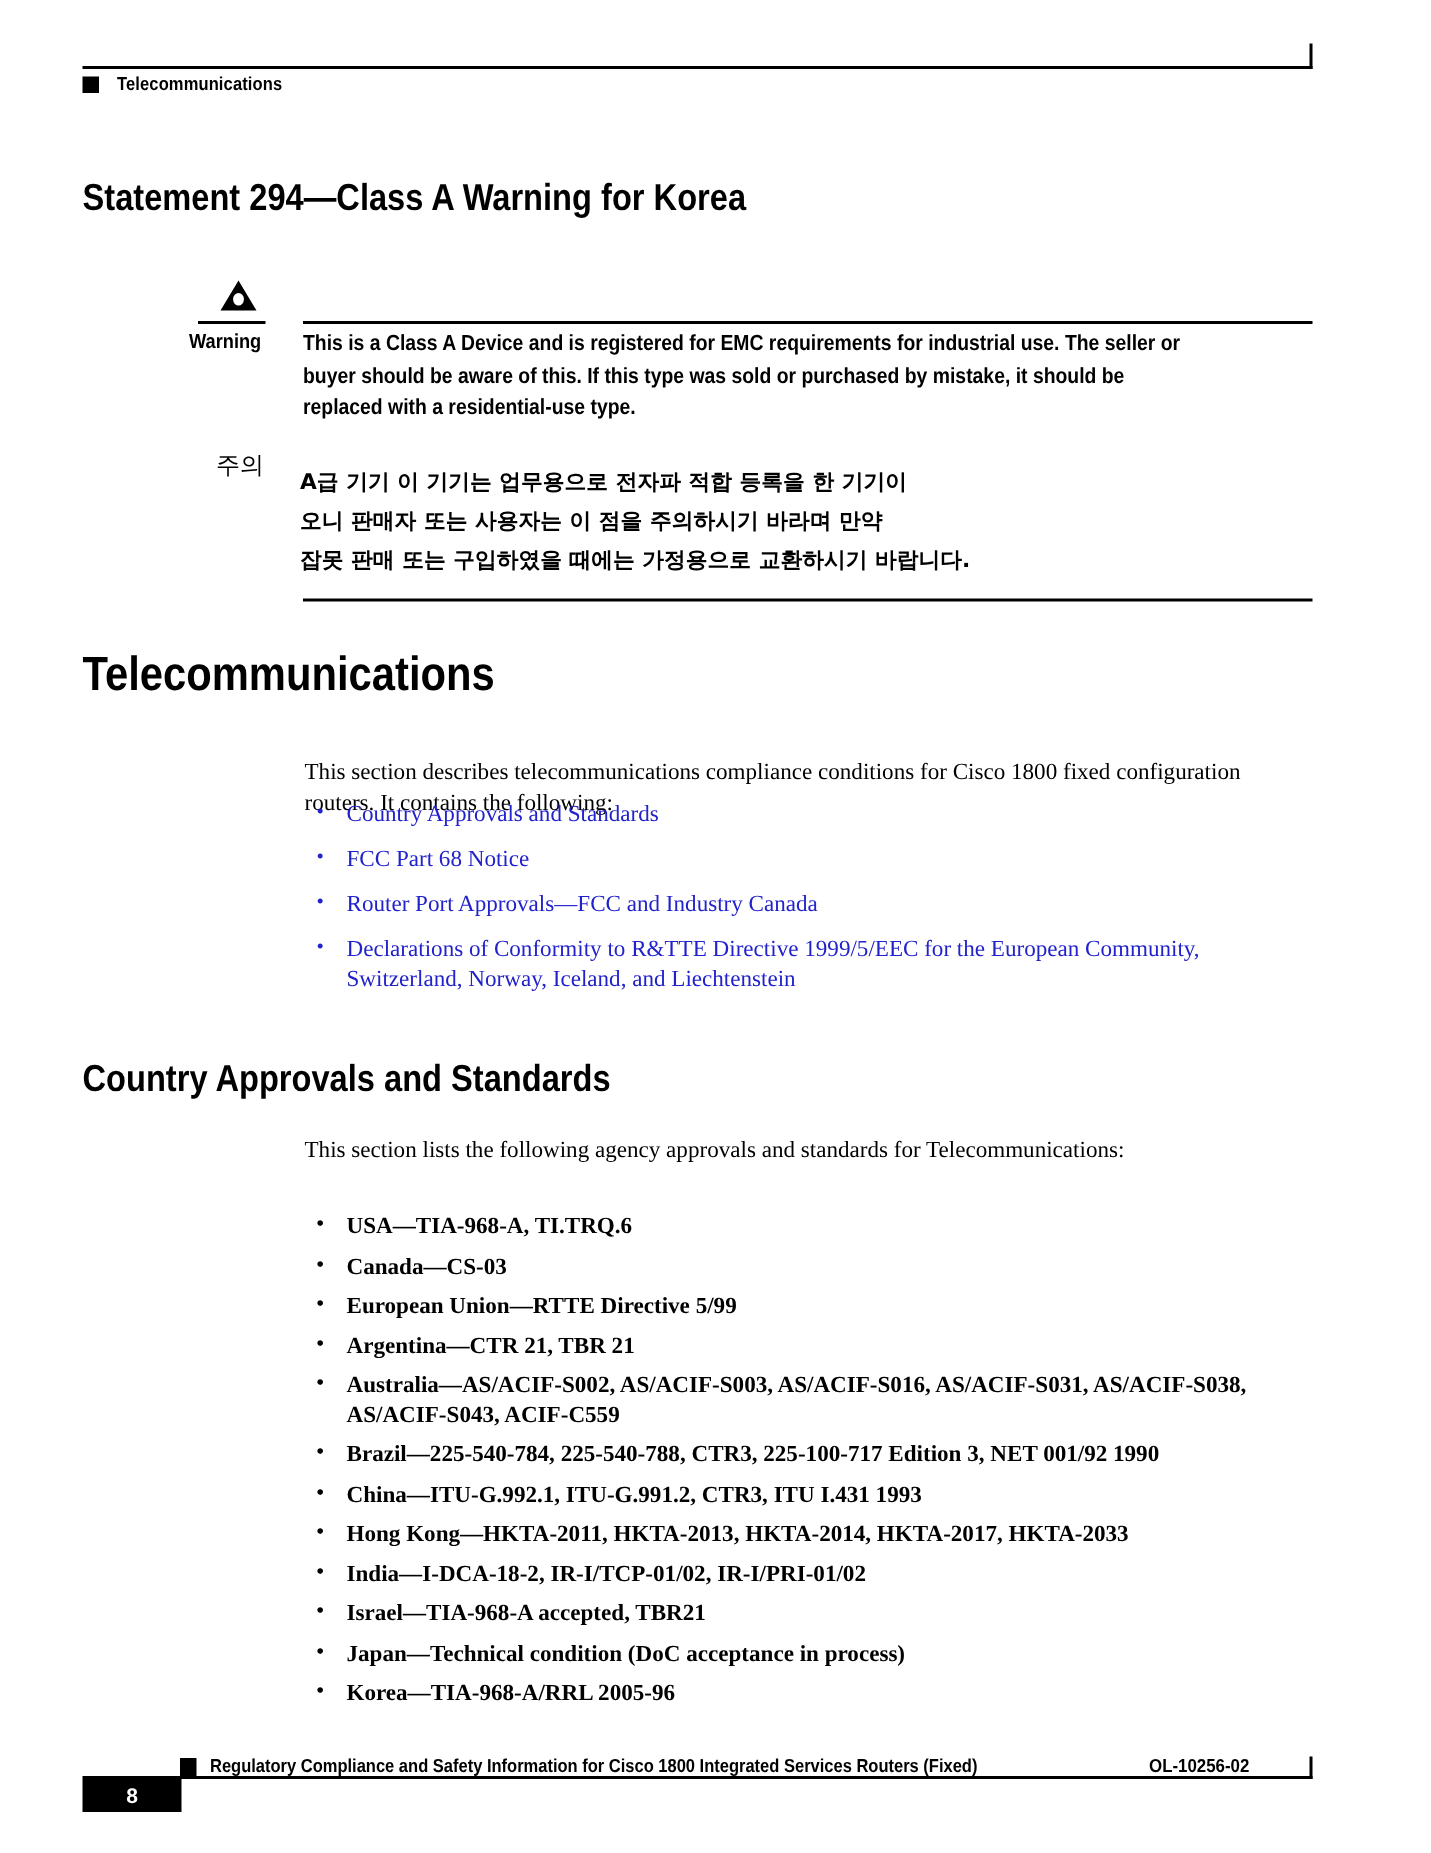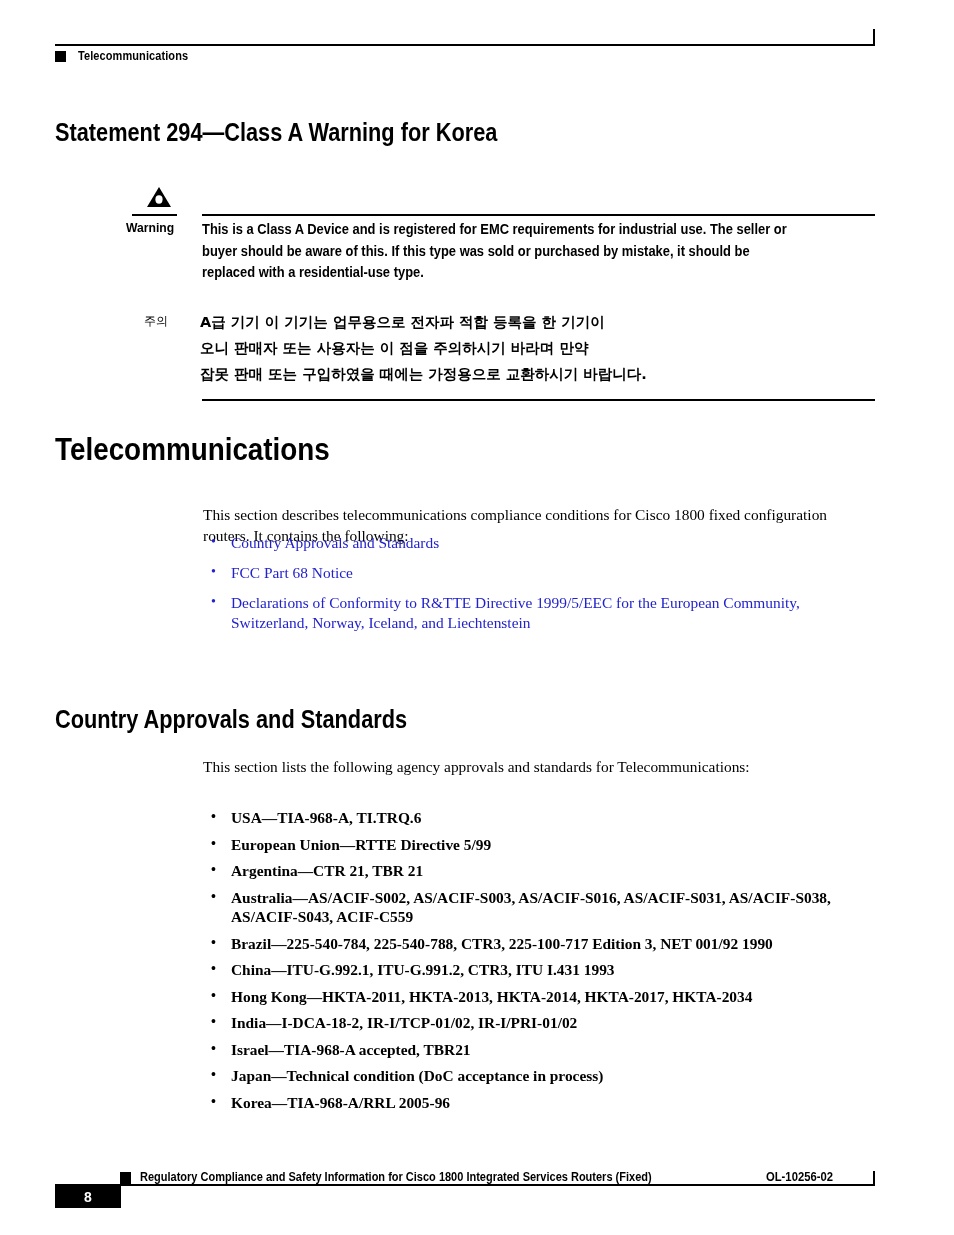--- a/index.html
+++ b/index.html
@@ -147,23 +147,23 @@
     font-weight: bold;
     font-size: 14.6px;
     line-height: 21.5px;
     color: #000;
     transform: scaleX(0.885);
     transform-origin: left top;
   }
   #korean-label {
     position: absolute;
     left: 144px;
-    top: 128px;
+    top: 115px;
     font-family: Liberation Serif, serif;
-    font-size: 12px;
+    font-size: 16px;
     color: #000;
   }
   #korean-text {
     position: absolute;
     left: 200px;
     top: 124px;
     width: 680px;
     font-family: "DejaVu Sans", sans-serif;
     font-size: 14.5px;
     line-height: 26px;
@@ -333,33 +333,35 @@
 잡못 판매 또는 구입하였을 때에는 가정용으로 교환하시기 바랍니다.</div>
 
   <div class="warn-rule-bottom"></div>
 </div>
 
 <div class="h1-title" id="telecom-heading">Telecommunications</div>
 <div class="body-para" id="telecom-intro">This section describes telecommunications compliance conditions for Cisco 1800 fixed configuration routers. It contains the following:</div>
 <ul class="bullet-list" id="xref-list">
   <li><span class="xref-link">Country Approvals and Standards</span></li>
   <li><span class="xref-link">FCC Part 68 Notice</span></li>
+  <li><span class="xref-link">Router Port Approvals—FCC and Industry Canada</span></li>
   <li><span class="xref-link">Declarations of Conformity to R&amp;TTE Directive 1999/5/EEC for the European Community, Switzerland, Norway, Iceland, and Liechtenstein</span></li>
 </ul>
 
 <div class="h1-title" id="country-heading">Country Approvals and Standards</div>
 <div class="body-para" id="country-intro">This section lists the following agency approvals and standards for Telecommunications:</div>
 <ul class="bullet-list" id="approvals-list">
   <li>USA—TIA-968-A, TI.TRQ.6</li>
+  <li>Canada—CS-03</li>
   <li>European Union—RTTE Directive 5/99</li>
   <li>Argentina—CTR 21, TBR 21</li>
   <li>Australia—AS/ACIF-S002, AS/ACIF-S003, AS/ACIF-S016, AS/ACIF-S031, AS/ACIF-S038, AS/ACIF-S043, ACIF-C559</li>
   <li>Brazil—225-540-784, 225-540-788, CTR3, 225-100-717 Edition 3, NET 001/92 1990</li>
   <li>China—ITU-G.992.1, ITU-G.991.2, CTR3, ITU I.431 1993</li>
-  <li>Hong Kong—HKTA-2011, HKTA-2013, HKTA-2014, HKTA-2017, HKTA-2034</li>
+  <li>Hong Kong—HKTA-2011, HKTA-2013, HKTA-2014, HKTA-2017, HKTA-2033</li>
   <li>India—I-DCA-18-2, IR-I/TCP-01/02, IR-I/PRI-01/02</li>
   <li>Israel—TIA-968-A accepted, TBR21</li>
   <li>Japan—Technical condition (DoC acceptance in process)</li>
   <li>Korea—TIA-968-A/RRL 2005-96</li>
 </ul>
 
 <div id="page-footer">
   <div class="footer-rule"></div>
   <div class="footer-tick"></div>
   <div class="footer-square"></div>

